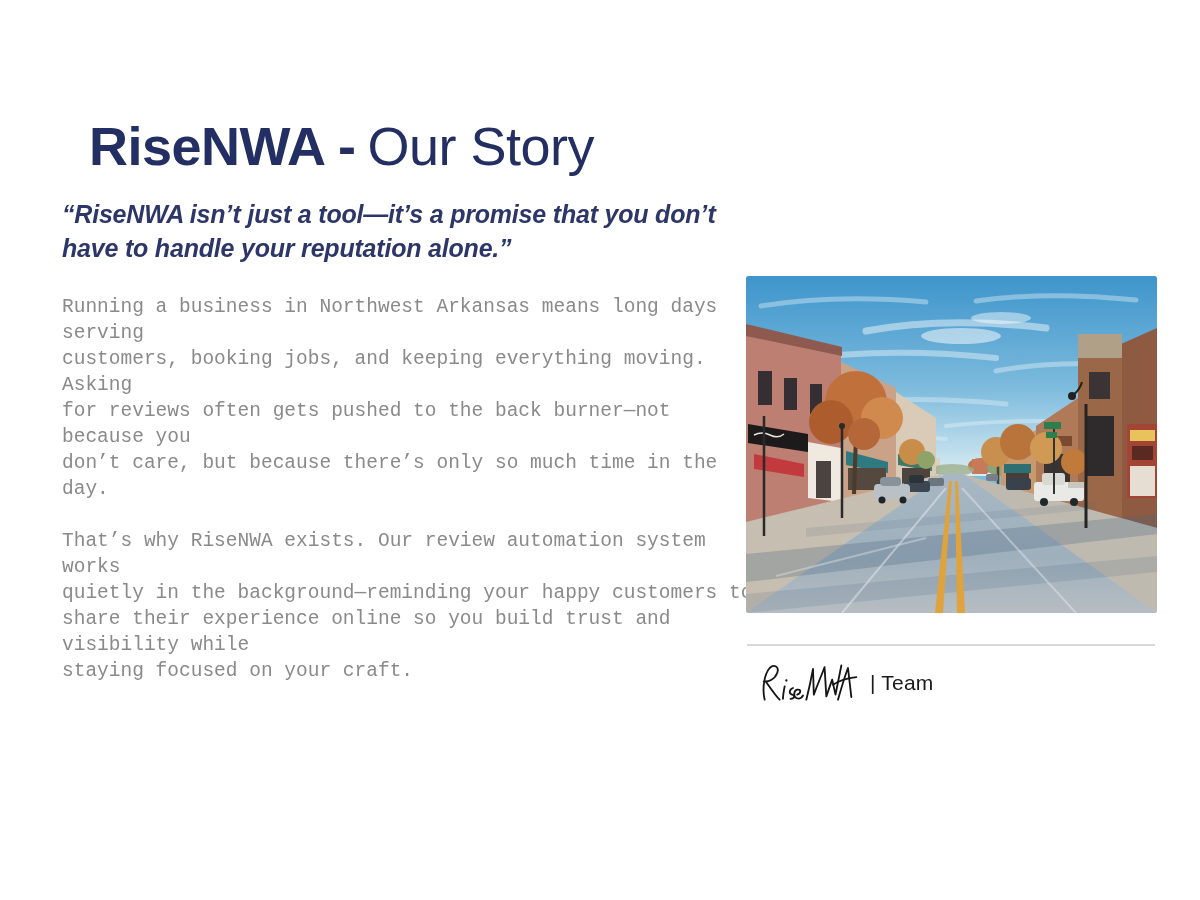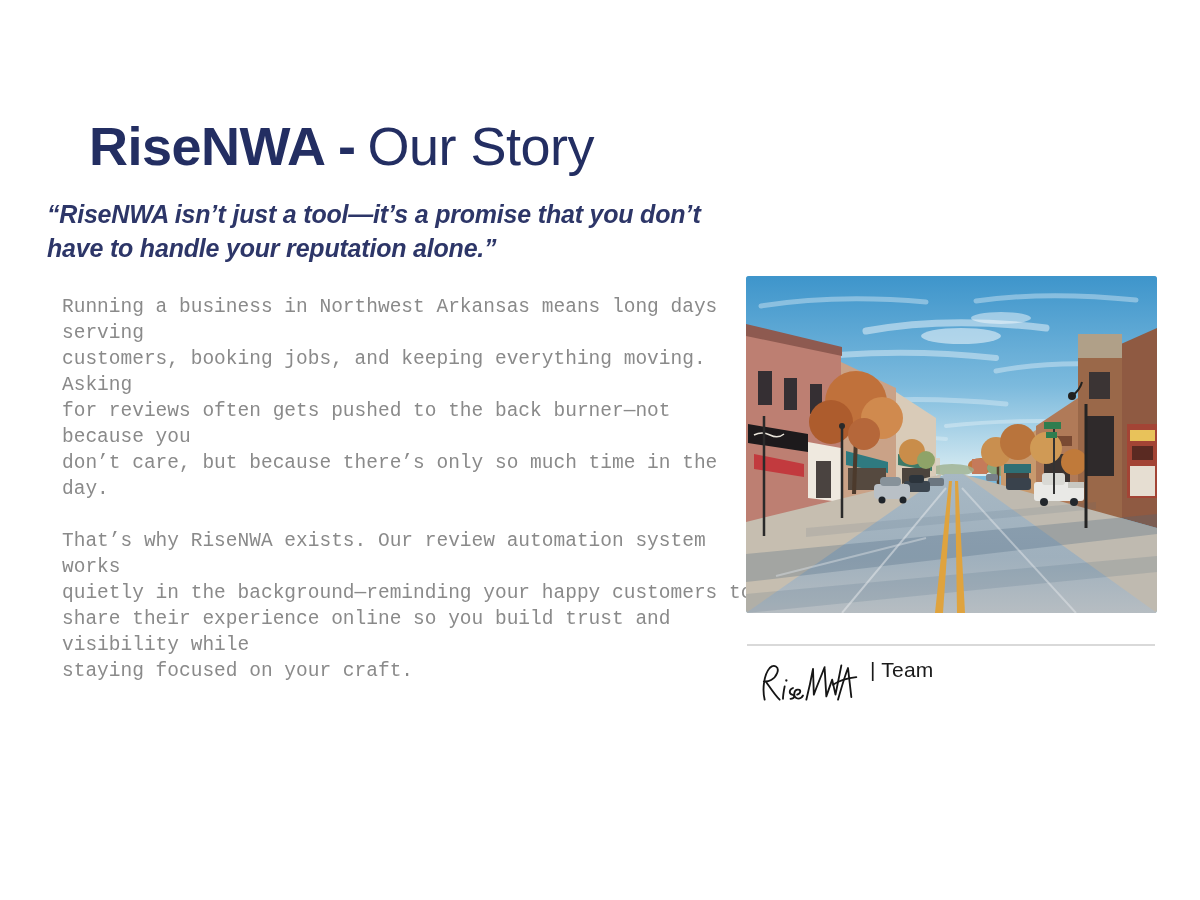--- a/index.html
+++ b/index.html
@@ -23,21 +23,21 @@
     color: #232e62;
     letter-spacing: -0.5px;
     white-space: nowrap;
     margin-left: 27px;
   }
   .page-title .brand { font-weight: 800; margin-right: 0.22em; }
   .page-title .rest  { font-weight: 400; }
 
   .quote {
     position: absolute;
-    left: 47px;
+    left: 62px;
     top: 197px;
     width: 700px;
     font-size: 25px;
     line-height: 34px;
     font-style: italic;
     font-weight: 600;
     color: #2d3668;
     letter-spacing: -0.2px;
     white-space: pre-line;
   }
@@ -74,20 +74,21 @@
     width: 408px;
     height: 2px;
     background: #d9d9d9;
   }
 
   .signature-row {
     position: absolute;
     left: 758px;
     top: 658px;
     display: flex;
+    align-items: center;
     gap: 12px;
   }
   .signature-row svg { display: block; }
   .team-label {
     font-size: 21px;
     color: #1a1a1a;
     letter-spacing: 0.2px;
   }
 </style>
 </head>

